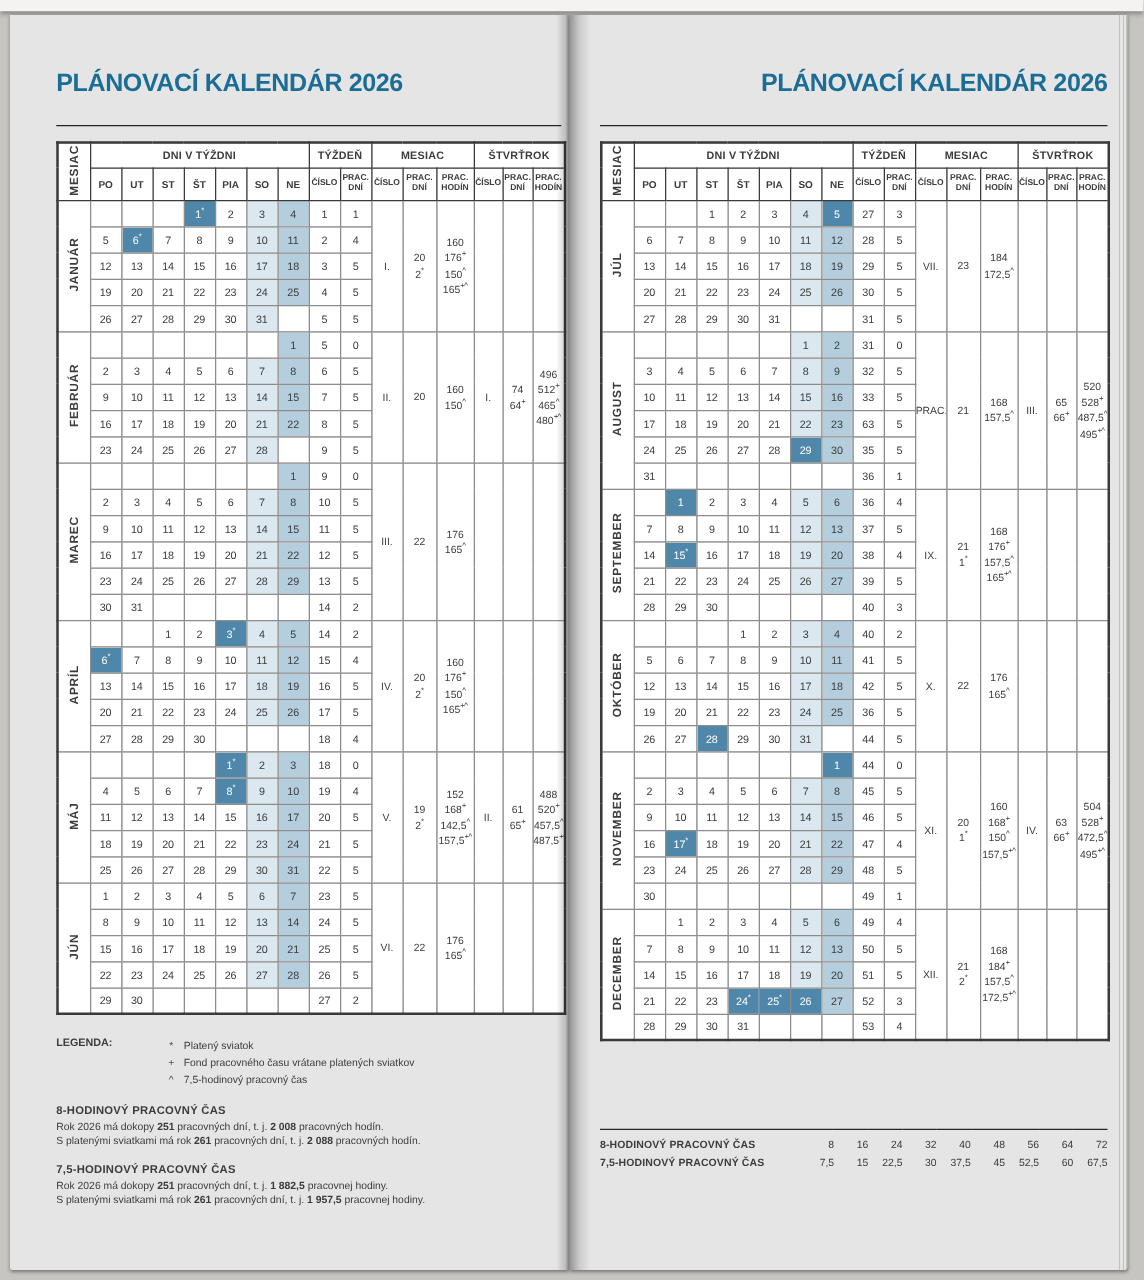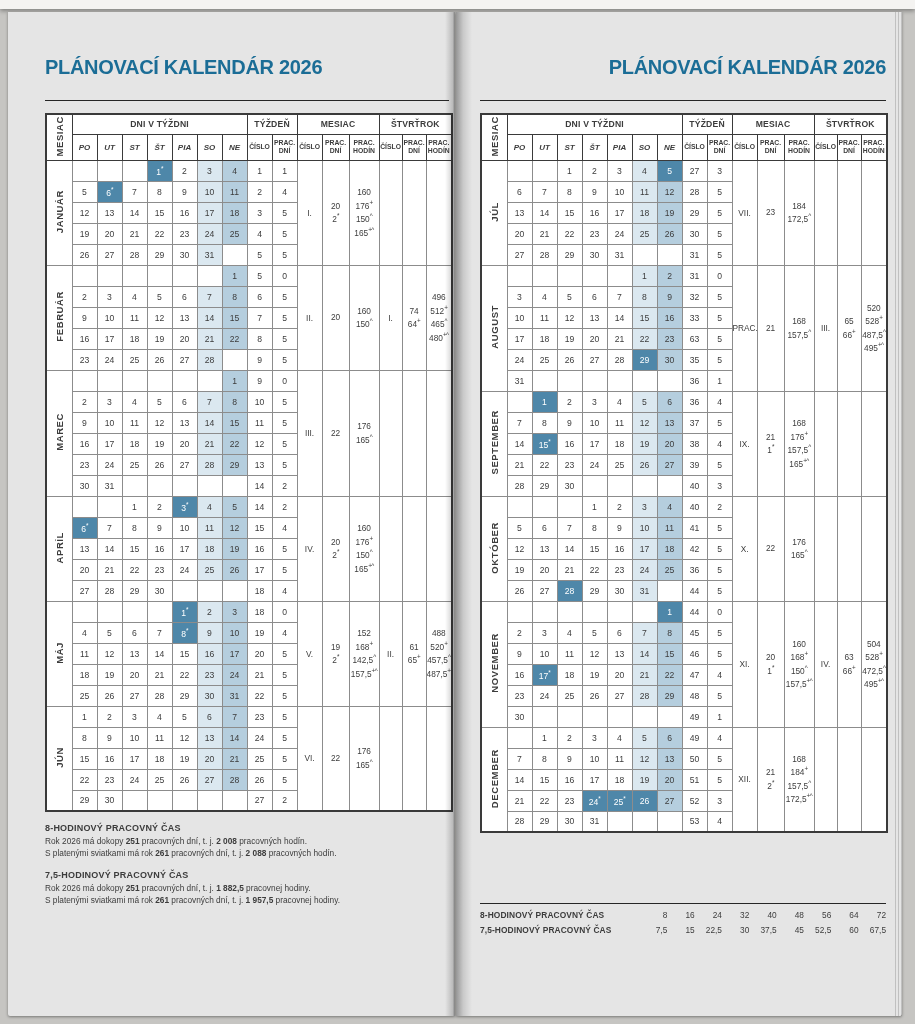--- a/index.html
+++ b/index.html
@@ -33,21 +33,21 @@
   .page-title.right{text-align:right;}
   .title-rule{border-top:1.6px solid #262626; margin-top:21px;}
   .cal-wrap{margin-top:12px;}
 
   table.cal{border-collapse:collapse; table-layout:fixed; width:406px; border:2px solid var(--bdh);}
   .cal th,.cal td{border:1px solid var(--bd); overflow:hidden; text-align:center; vertical-align:middle;}
   .cal thead th{border-color:var(--bdh); font-weight:700; background:#fff;}
   .cal thead tr.h1 th{font-size:8.6px; height:20px; letter-spacing:.2px;}
   .cal thead tr.h2 th{font-size:7.6px; height:26px; letter-spacing:0;}
   .cal thead tr.h2 th .l{line-height:8px; font-size:6.8px;}
-  .cal thead tr.h2 th.dayh{font-size:8px;font-style:italic;}
+  .cal thead tr.h2 th.dayh{font-size:8px;}
   .cal thead th.vh{font-weight:700;}
   .vert{writing-mode:vertical-rl; transform:rotate(180deg); display:inline-block;
         font-weight:700; letter-spacing:.6px; font-size:9.5px; white-space:nowrap;}
   .cal td{height:21px; font-size:8.6px; color:var(--txt); background:#fff;}
   .cal td.sat{background:var(--sat);}
   .cal td.sun{background:var(--sun);}
   .cal td.hol{background:var(--hol); color:#fff;}
   .cal td.mlabel{background:#fff;}
   .cal td.sum{font-size:8.3px;}
   .cal td.sum div{line-height:10.5px;}
@@ -583,20 +583,39 @@
               <td class="day"></td>
               <td class="day"></td>
               <td class="day"></td>
               <td class="day"></td>
               <td>27</td>
               <td>2</td>
             </tr>
           </tbody>
         </table>
       </div>
+    <div class="legend">
+      <div class="lab">LEGENDA:</div>
+      <table>
+          <tbody>
+        <tr>
+              <td class="sym">*</td>
+            <td>Platený sviatok</td>
+            </tr>
+        <tr>
+              <td class="sym">+</td>
+            <td>Fond pracovného času vrátane platených sviatkov</td>
+            </tr>
+        <tr>
+              <td class="sym">^</td>
+            <td>7,5-hodinový pracovný čas</td>
+            </tr>
+      </tbody>
+        </table>
+    </div>
     <div id="wt-blocks">
         <div class="wt-block">
           <div class="wt-title">8-HODINOVÝ PRACOVNÝ ČAS</div>
           <div class="wt-line">Rok 2026 má dokopy <b>251</b> pracovných dní, t. j. <b>2 008</b> pracovných hodín.</div>
           <div class="wt-line">S platenými sviatkami má rok <b>261</b> pracovných dní, t. j. <b>2 088</b> pracovných hodín.</div>
         </div>
         <div class="wt-block">
           <div class="wt-title">7,5-HODINOVÝ PRACOVNÝ ČAS</div>
           <div class="wt-line">Rok 2026 má dokopy <b>251</b> pracovných dní, t. j. <b>1 882,5</b> pracovnej hodiny.</div>
           <div class="wt-line">S platenými sviatkami má rok <b>261</b> pracovných dní, t. j. <b>1 957,5</b> pracovnej hodiny.</div>

